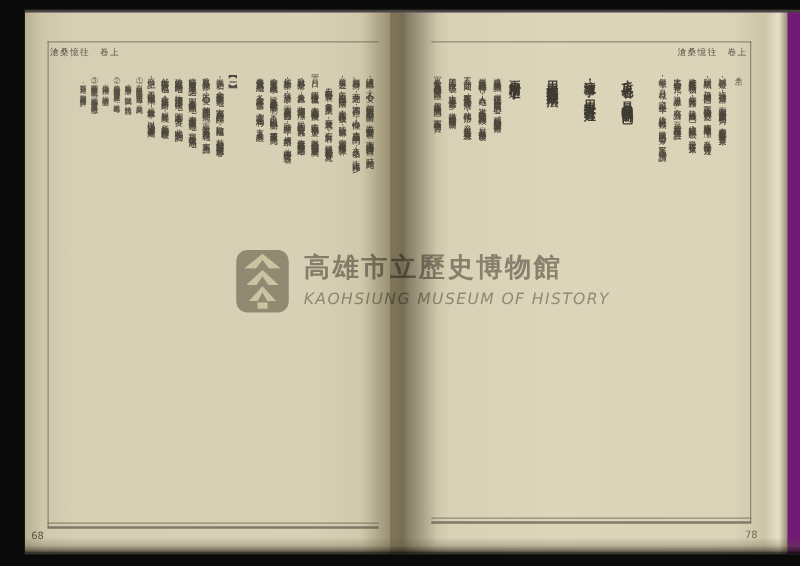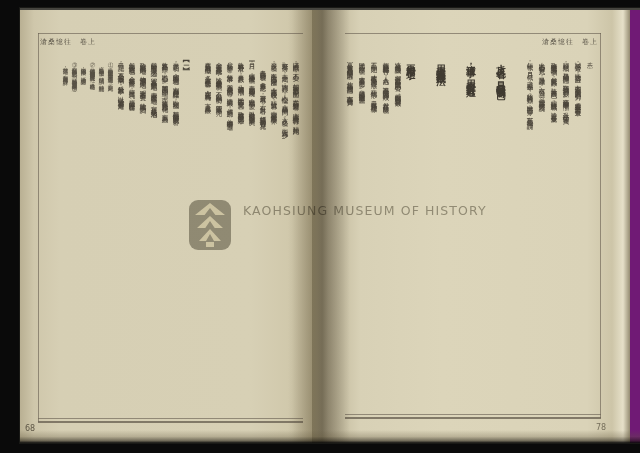--- a/index.html
+++ b/index.html
@@ -55,21 +55,21 @@
     display:flex;flex-direction:column;align-items:center;justify-content:center;gap:1px;
     padding:3px 0;box-sizing:border-box;}
   .chev{width:30px;height:12px;background:#e9e3cf;
     clip-path:polygon(50% 0,100% 100%,68% 100%,50% 42%,32% 100%,0 100%);}
   .chev.c2{width:26px;}
   .chev.c3{width:22px;}
   .wm-sq{width:8px;height:5px;background:#e9e3cf;}
   .wm-title{font-size:21px;font-weight:600;letter-spacing:2px;color:#56524a;
     filter:blur(.4px);white-space:nowrap;font-family:"DejaVu Serif",serif;}
   .wm-sub{font-size:12.5px;letter-spacing:1.1px;color:#6a6659;margin-top:3px;
-    filter:blur(.3px);white-space:nowrap;}
+    filter:blur(.3px);white-space:nowrap;font-style:italic;}
 </style>
 </head>
 <body>
 
 <div class="scan">
   <div class="book">
 
     <div class="page left">
       <div class="rule rule-top"></div>
       <div class="header">滄桑憶往　卷上</div>
@@ -134,16 +134,17 @@
   </div>
 
   <div class="watermark">
     <div class="wm-logo">
       <div class="chev c1"></div>
       <div class="chev c2"></div>
       <div class="chev c3"></div>
       <div class="wm-sq"></div>
     </div>
     <div class="wm-text">
+      <div class="wm-title">高雄市立歷史博物館</div>
       <div class="wm-sub">KAOHSIUNG MUSEUM OF HISTORY</div>
     </div>
   </div>
 </div>
 
 </body></html>

